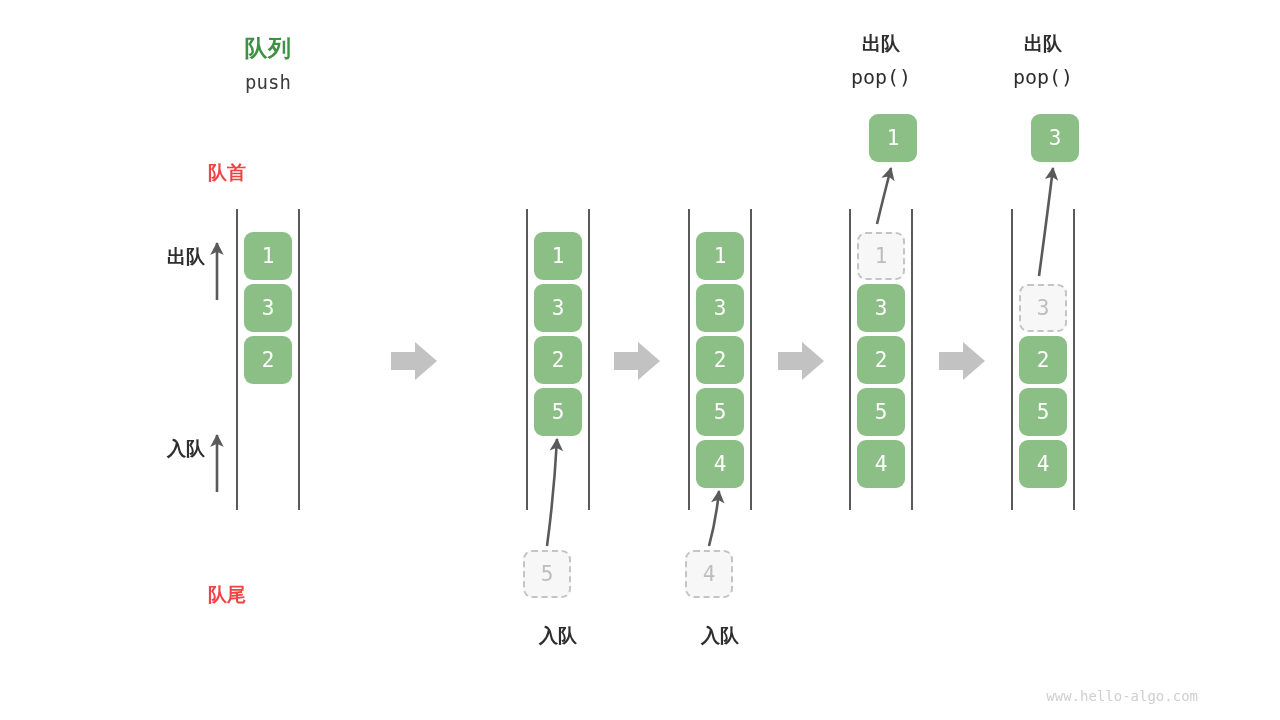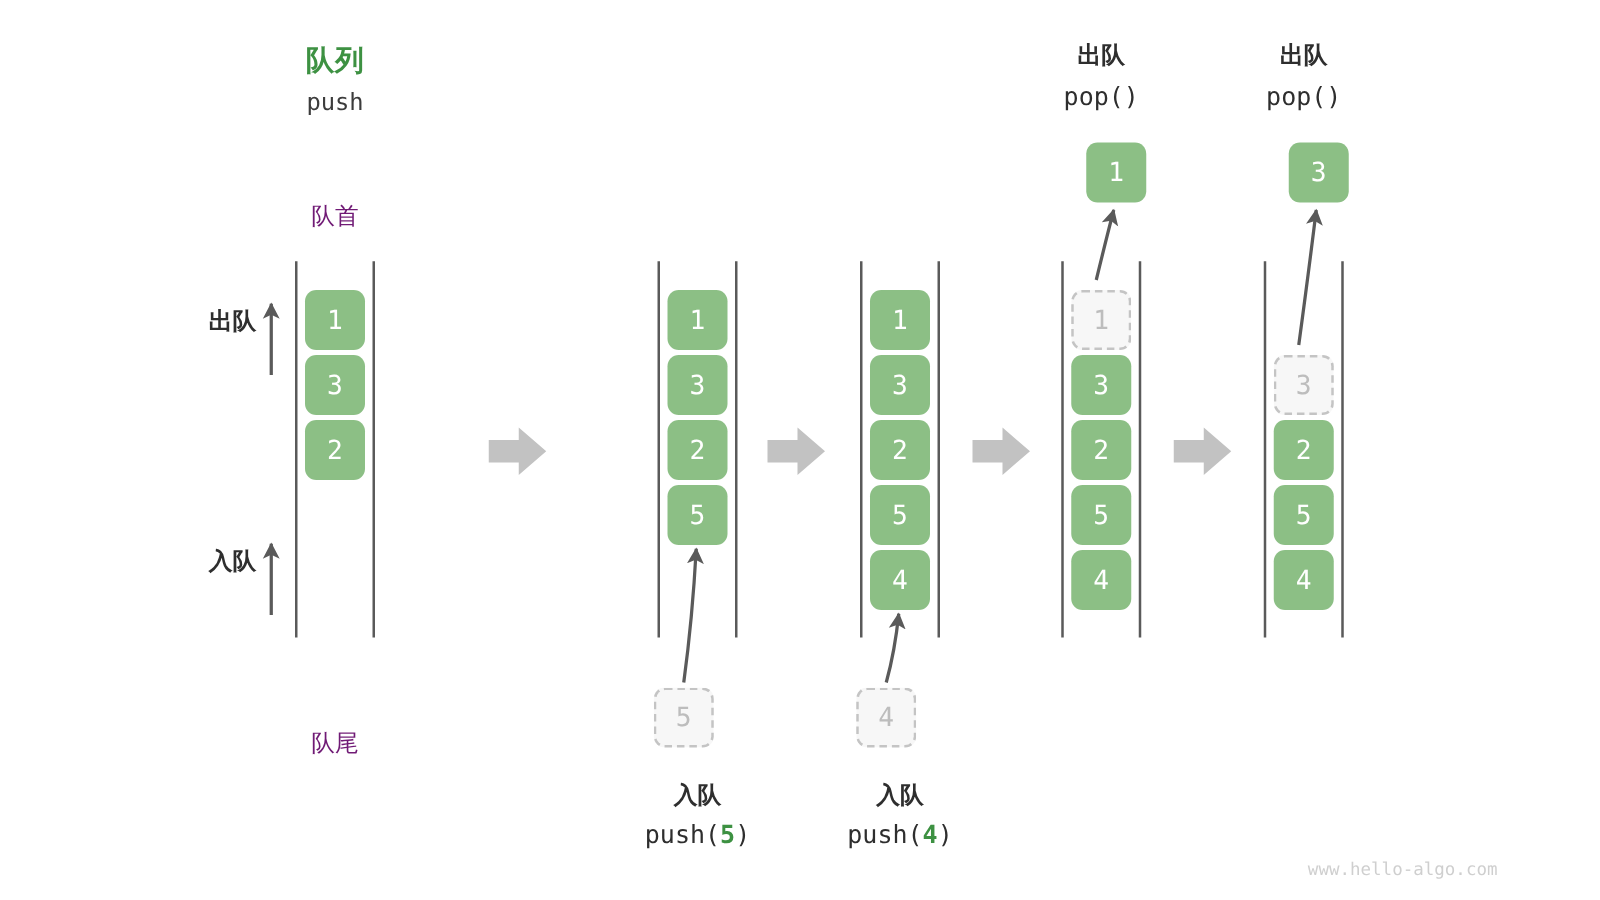--- a/index.html
+++ b/index.html
@@ -38,23 +38,23 @@
     position: absolute;
     font-family: "DejaVu Sans Mono", "Liberation Mono", monospace;
     font-size: 19px;
     color: #3c3c3c;
     text-align: center;
     white-space: nowrap;
   }
   .side-label {
     position: absolute;
     font-size: 19px;
-    font-weight: normal;
-    color: #701a75;
-    text-align: center;
+    font-weight: bold;
+    color: #ef4444;
+    text-align: left;
     white-space: nowrap;
   }
   .dir-label {
     position: absolute;
     font-size: 19px;
     font-weight: bold;
     color: #2e2e2e;
     white-space: nowrap;
     text-align: right;
   }
@@ -161,31 +161,29 @@
       <div class="cell" style="left:244px; top:284px;">3</div>
       <div class="cell" style="left:244px; top:336px;">2</div>
       <div class="rail" style="left:526px; top:209px; height:301px;"></div>
       <div class="rail" style="left:588px; top:209px; height:301px;"></div>
       <div class="cell" style="left:534px; top:232px;">1</div>
       <div class="cell" style="left:534px; top:284px;">3</div>
       <div class="cell" style="left:534px; top:336px;">2</div>
       <div class="cell" style="left:534px; top:388px;">5</div>
       <div class="cell ghost" style="left:523px; top:550px;">5</div>
       <div class="op-foot-cn" style="left:478px; top:623px; width:160px; text-align:center;">入队</div>
-      <div class="op-foot-en" style="left:468px; top:655px; width:180px;"><span>push(</span><span class="arg">5</span><span>)</span></div>
       <div class="rail" style="left:688px; top:209px; height:301px;"></div>
       <div class="rail" style="left:750px; top:209px; height:301px;"></div>
       <div class="cell" style="left:696px; top:232px;">1</div>
       <div class="cell" style="left:696px; top:284px;">3</div>
       <div class="cell" style="left:696px; top:336px;">2</div>
       <div class="cell" style="left:696px; top:388px;">5</div>
       <div class="cell" style="left:696px; top:440px;">4</div>
       <div class="cell ghost" style="left:685px; top:550px;">4</div>
       <div class="op-foot-cn" style="left:640px; top:623px; width:160px; text-align:center;">入队</div>
-      <div class="op-foot-en" style="left:630px; top:655px; width:180px;"><span>push(</span><span class="arg">4</span><span>)</span></div>
       <div class="rail" style="left:849px; top:209px; height:301px;"></div>
       <div class="rail" style="left:911px; top:209px; height:301px;"></div>
       <div class="cell" style="left:857px; top:284px;">3</div>
       <div class="cell" style="left:857px; top:336px;">2</div>
       <div class="cell" style="left:857px; top:388px;">5</div>
       <div class="cell" style="left:857px; top:440px;">4</div>
       <div class="cell ghost" style="left:857px; top:232px;">1</div>
       <div class="op-head-cn" style="left:801px; top:31px; width:160px;">出队</div>
       <div class="op-head-en" style="left:791px; top:65px; width:180px;">pop()</div>
       <div class="cell" style="left:869px; top:114px;">1</div>

